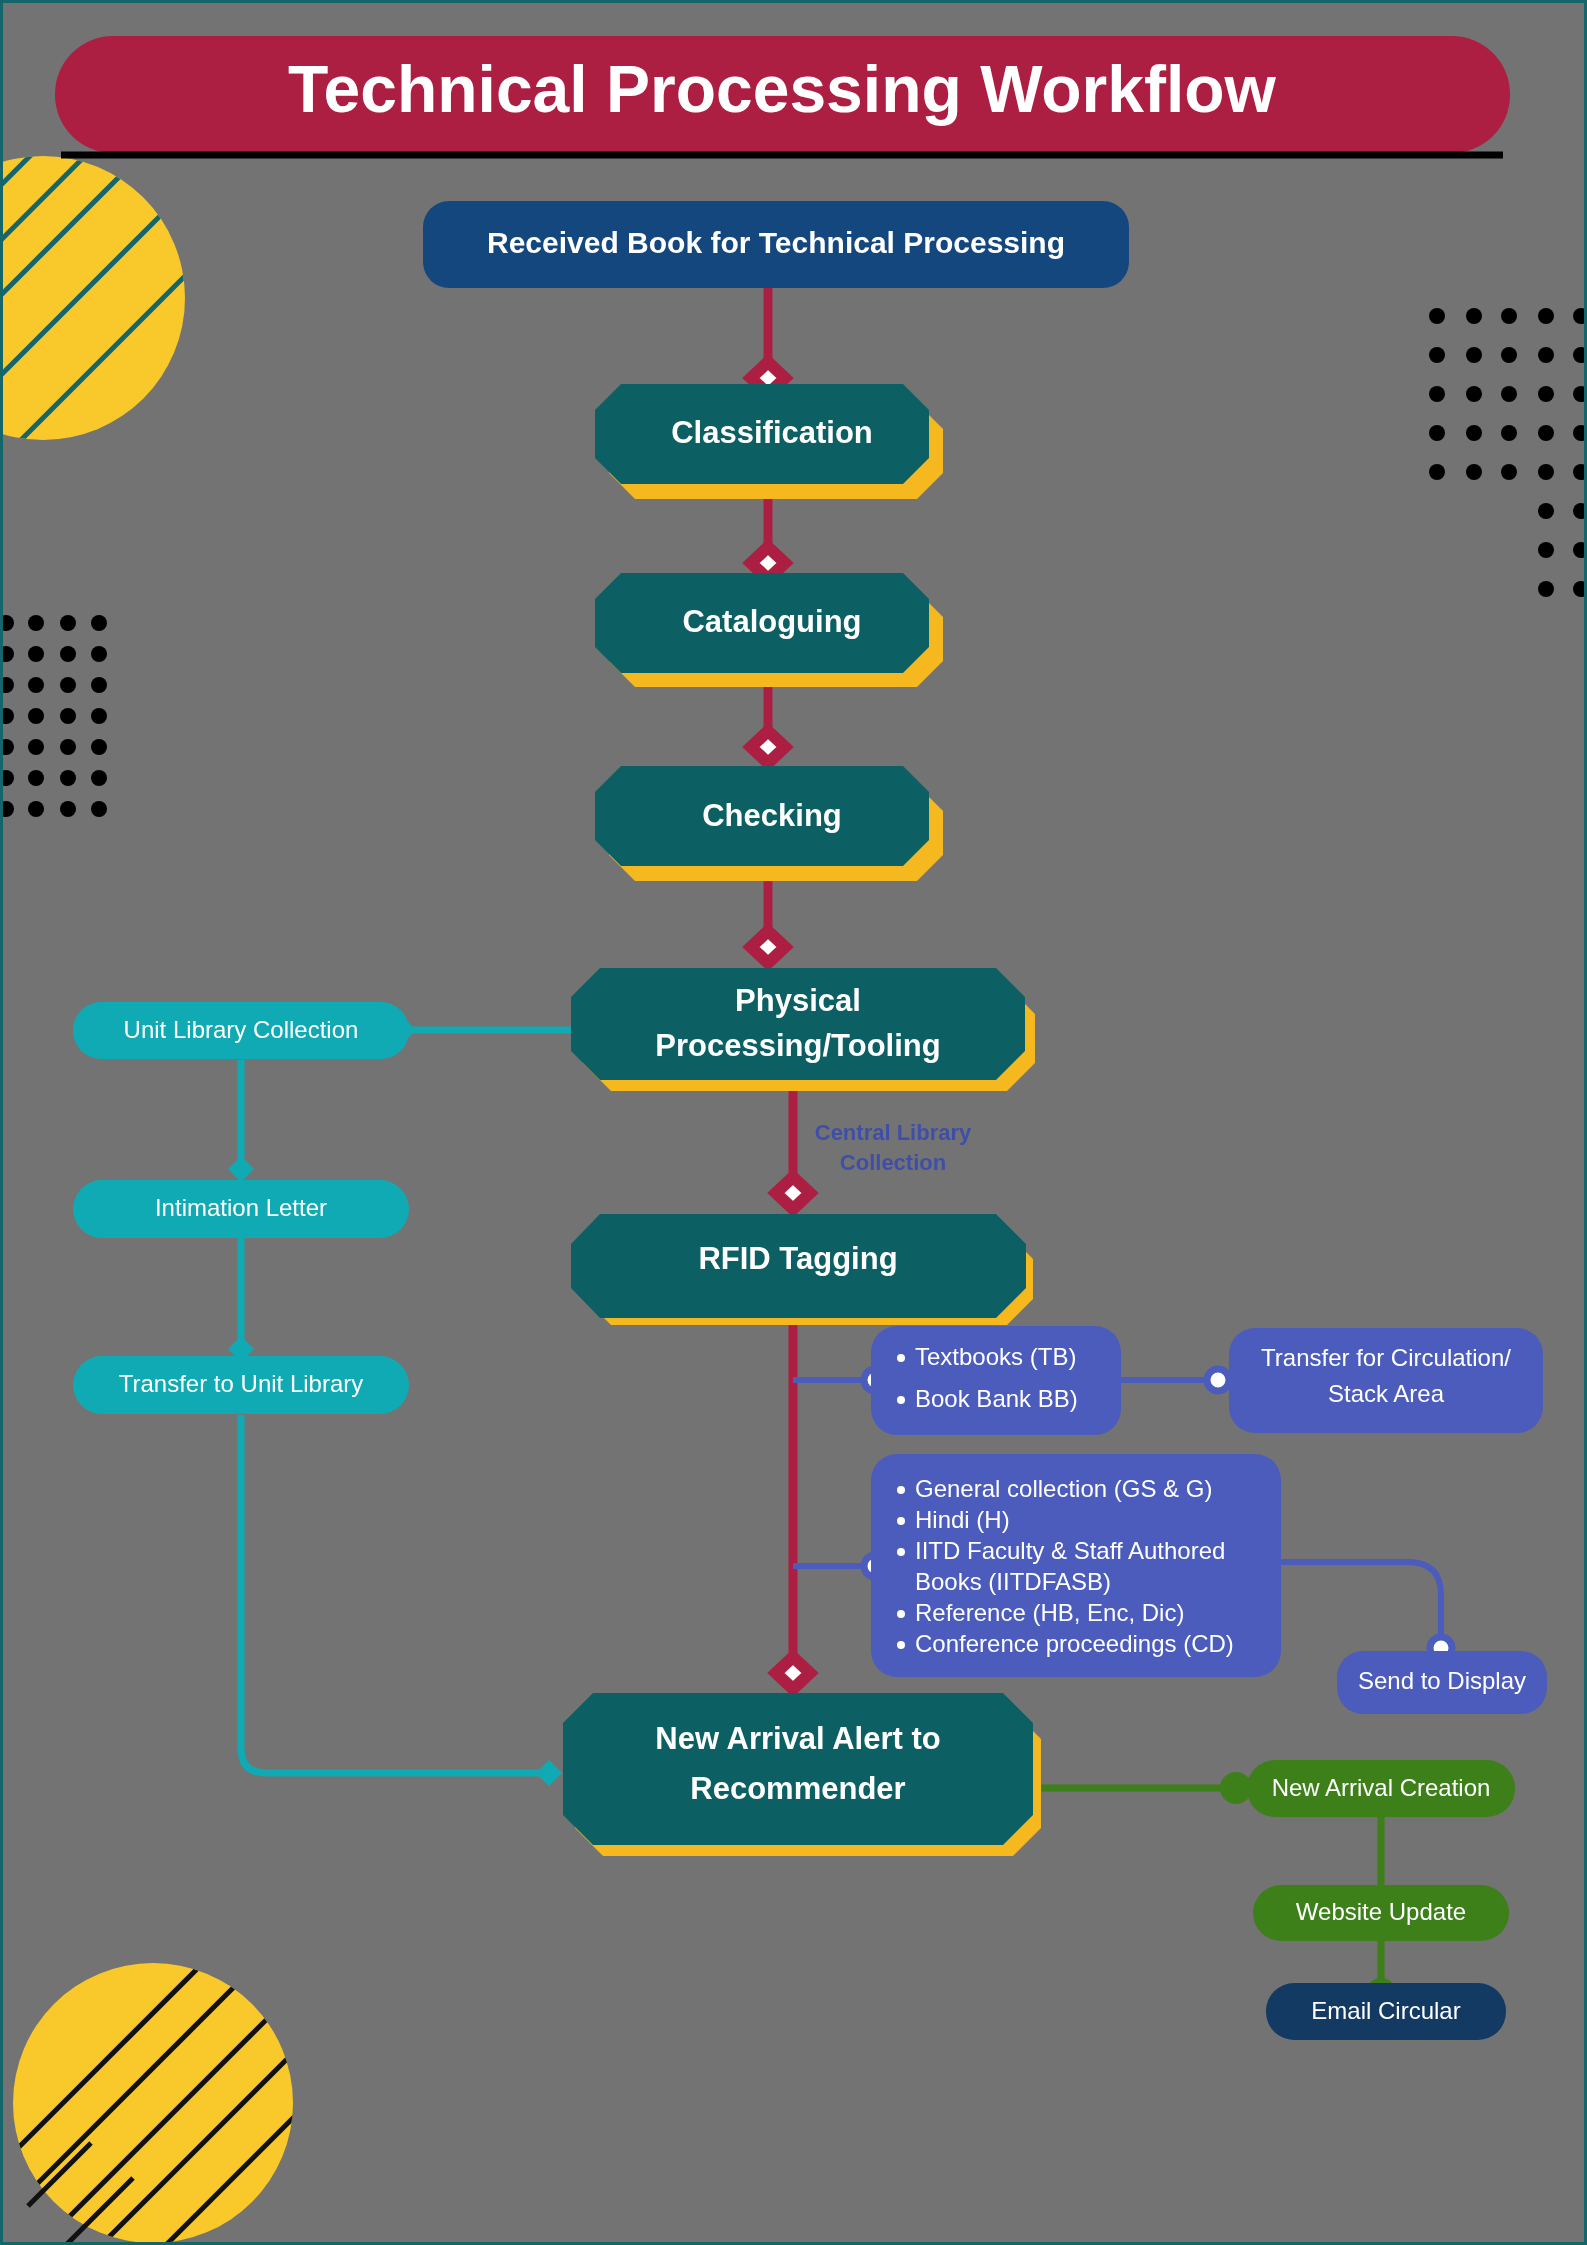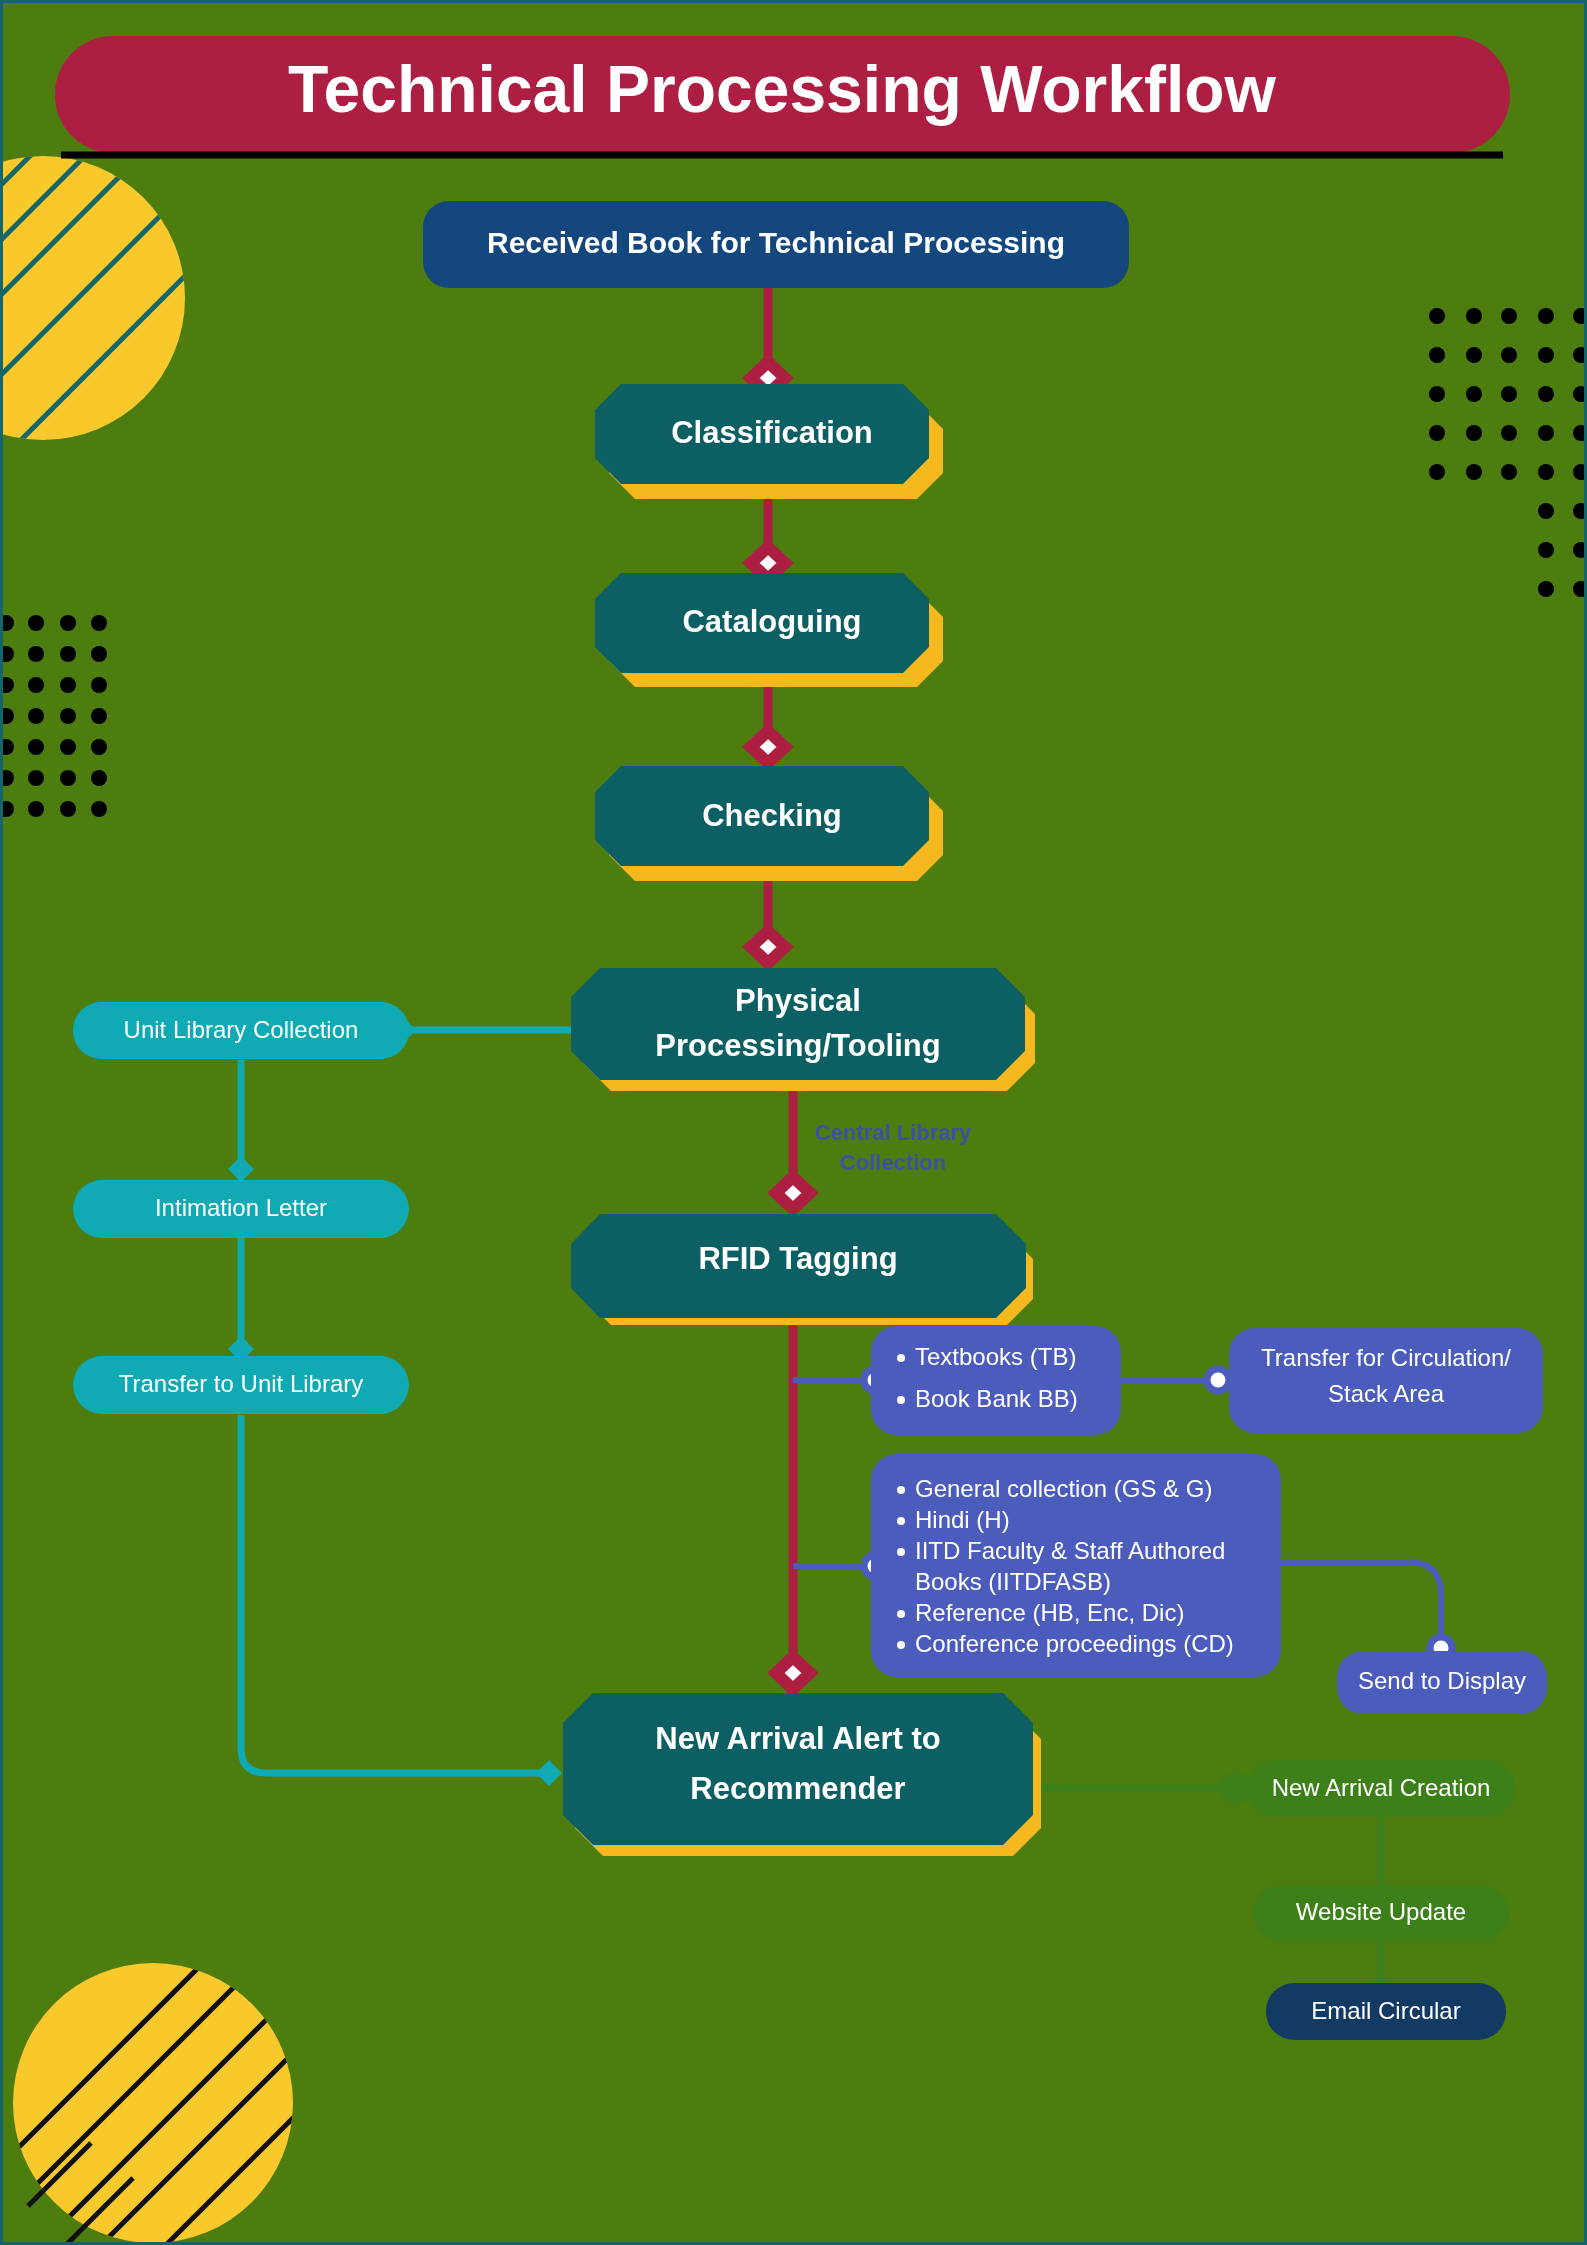--- a/index.html
+++ b/index.html
@@ -1,20 +1,20 @@
 <!DOCTYPE html>
 <html><head>
 <meta charset="utf-8">
 <style>
   html,body{margin:0;padding:0;background:#ffffff;}
   body{font-family:"Liberation Sans",sans-serif;}
   #page{
     position:relative;
     width:1587px;height:2245px;
-    background:#4d7c0f;
+    background:#737373;
     box-sizing:border-box;
     border:3px solid #15666b;
     overflow:hidden;
   }
   #canvas{position:absolute;left:0;top:0;width:1587px;height:2245px;}
   .node-text{
     fill:#ffffff;
     font-family:"Liberation Sans",sans-serif;
     text-anchor:middle;
     dominant-baseline:middle;

